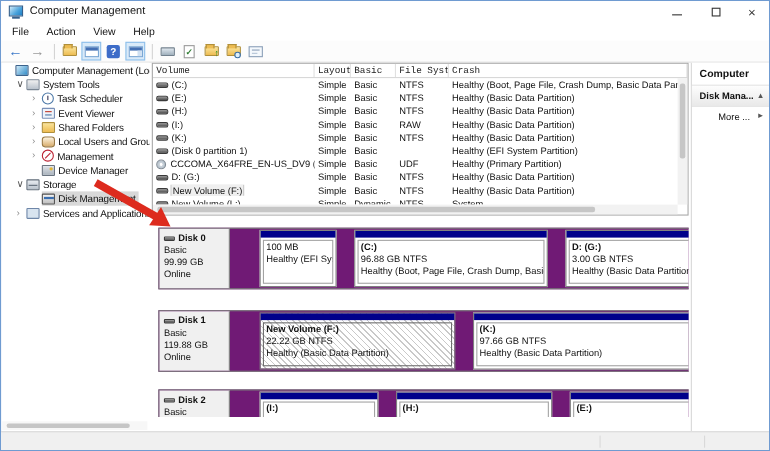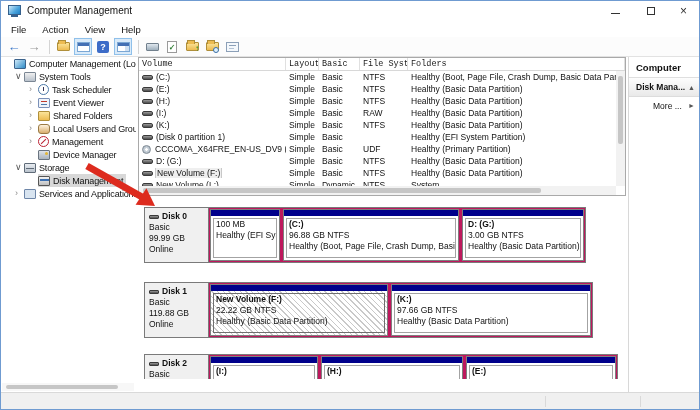--- a/index.html
+++ b/index.html
@@ -108,27 +108,27 @@
            background:radial-gradient(circle at 50% 50%, #fff 0 20%, #cfd6dd 30%, #9fb0bd 100%);
            border:1px solid #808a94; }
   .focus-cell { background:#efefef; outline:1px solid #c8c8c8; padding:0 1px; }
   .vl-vscroll { position:absolute; right:0; top:13px; width:9px; bottom:9px; background:#f2f2f2; }
   .vl-vthumb { position:absolute; left:2px; top:5px; width:5px; height:68px; background:#c6c6c6; border-radius:2px; }
   .vl-hscroll { position:absolute; left:0; bottom:0; right:9px; height:9px; background:#f2f2f2; }
   .vl-hthumb { position:absolute; left:4px; top:2px; width:398px; height:5px; background:#c6c6c6; border-radius:2px; }
 
   
   .graphic { left:0; top:144px; width:488px; height:178px; background:#fff; overflow:hidden; }
-  .drow { position:absolute; left:6px; height:56px; display:inline-flex; border:1px solid #7a7a7a; background:#be185d; }
+  .drow { position:absolute; left:6px; height:56px; display:inline-flex; border:1px solid #7a7a7a; background:#701a75; }
   .dlabel { width:64px; flex:none; background:#f0f0f0; border-right:1px solid #7a7a7a;
             padding:3px 0 0 4px; font-size:8.5px; line-height:11px; color:#111; white-space:nowrap; }
   .dlabel .dname { font-weight:bold; display:flex; align-items:center; }
   .di { width:10px; height:4px; background:linear-gradient(#9a9a9a,#4d4d4d); border-radius:1px;
         margin-right:3px; flex:none; border:1px solid #3a3a3a; }
-  .parts { display:flex; padding:1px; gap:3px; }
+  .parts { display:flex; padding:1px; gap:16px;margin-left:26px; }
   .pcell { border:1px solid #7f7f7f; display:flex; flex-direction:column; background:#fff; }
   .pbar { height:6px; background:#00008b; flex:none; }
   .pbody { flex:1; border:1px solid #a3a3a3; margin:2px; padding:0 2px; font-size:8.5px;
            line-height:11px; overflow:hidden; white-space:nowrap; color:#111; }
   .pbody .ptitle { font-weight:bold; }
   .pcell.psel { background:repeating-linear-gradient(45deg,#fff 0 3px,#c9c9c9 3px 4px); }
   .pcell.psel .pbody { background:transparent; border-color:#6f6f6f; }
 
   
   .legend { left:0; top:322px; width:488px; height:13px; background:#f0f0f0; border-top:1px solid #d0d0d0;
@@ -318,21 +318,21 @@
   </div>
 
   <div class="abs center">
 
     <div class="abs vol-list">
       <div class="vl-header">
         <div class="c0">Volume</div>
         <div class="c1">Layout</div>
         <div class="c2">Basic</div>
         <div class="c3">File System</div>
-        <div class="c4">Folders</div>
+        <div class="c4">Crash</div>
       </div>
       <div class="vl-rows">
         <div class="vrow">
           <div class="c0 vname">
               <span class="vi-disk"></span>
               <span>(C:)</span>
             </div>
           <div class="c1">Simple</div>
             <div class="c2">Basic</div>
           <div class="c3">NTFS</div>

